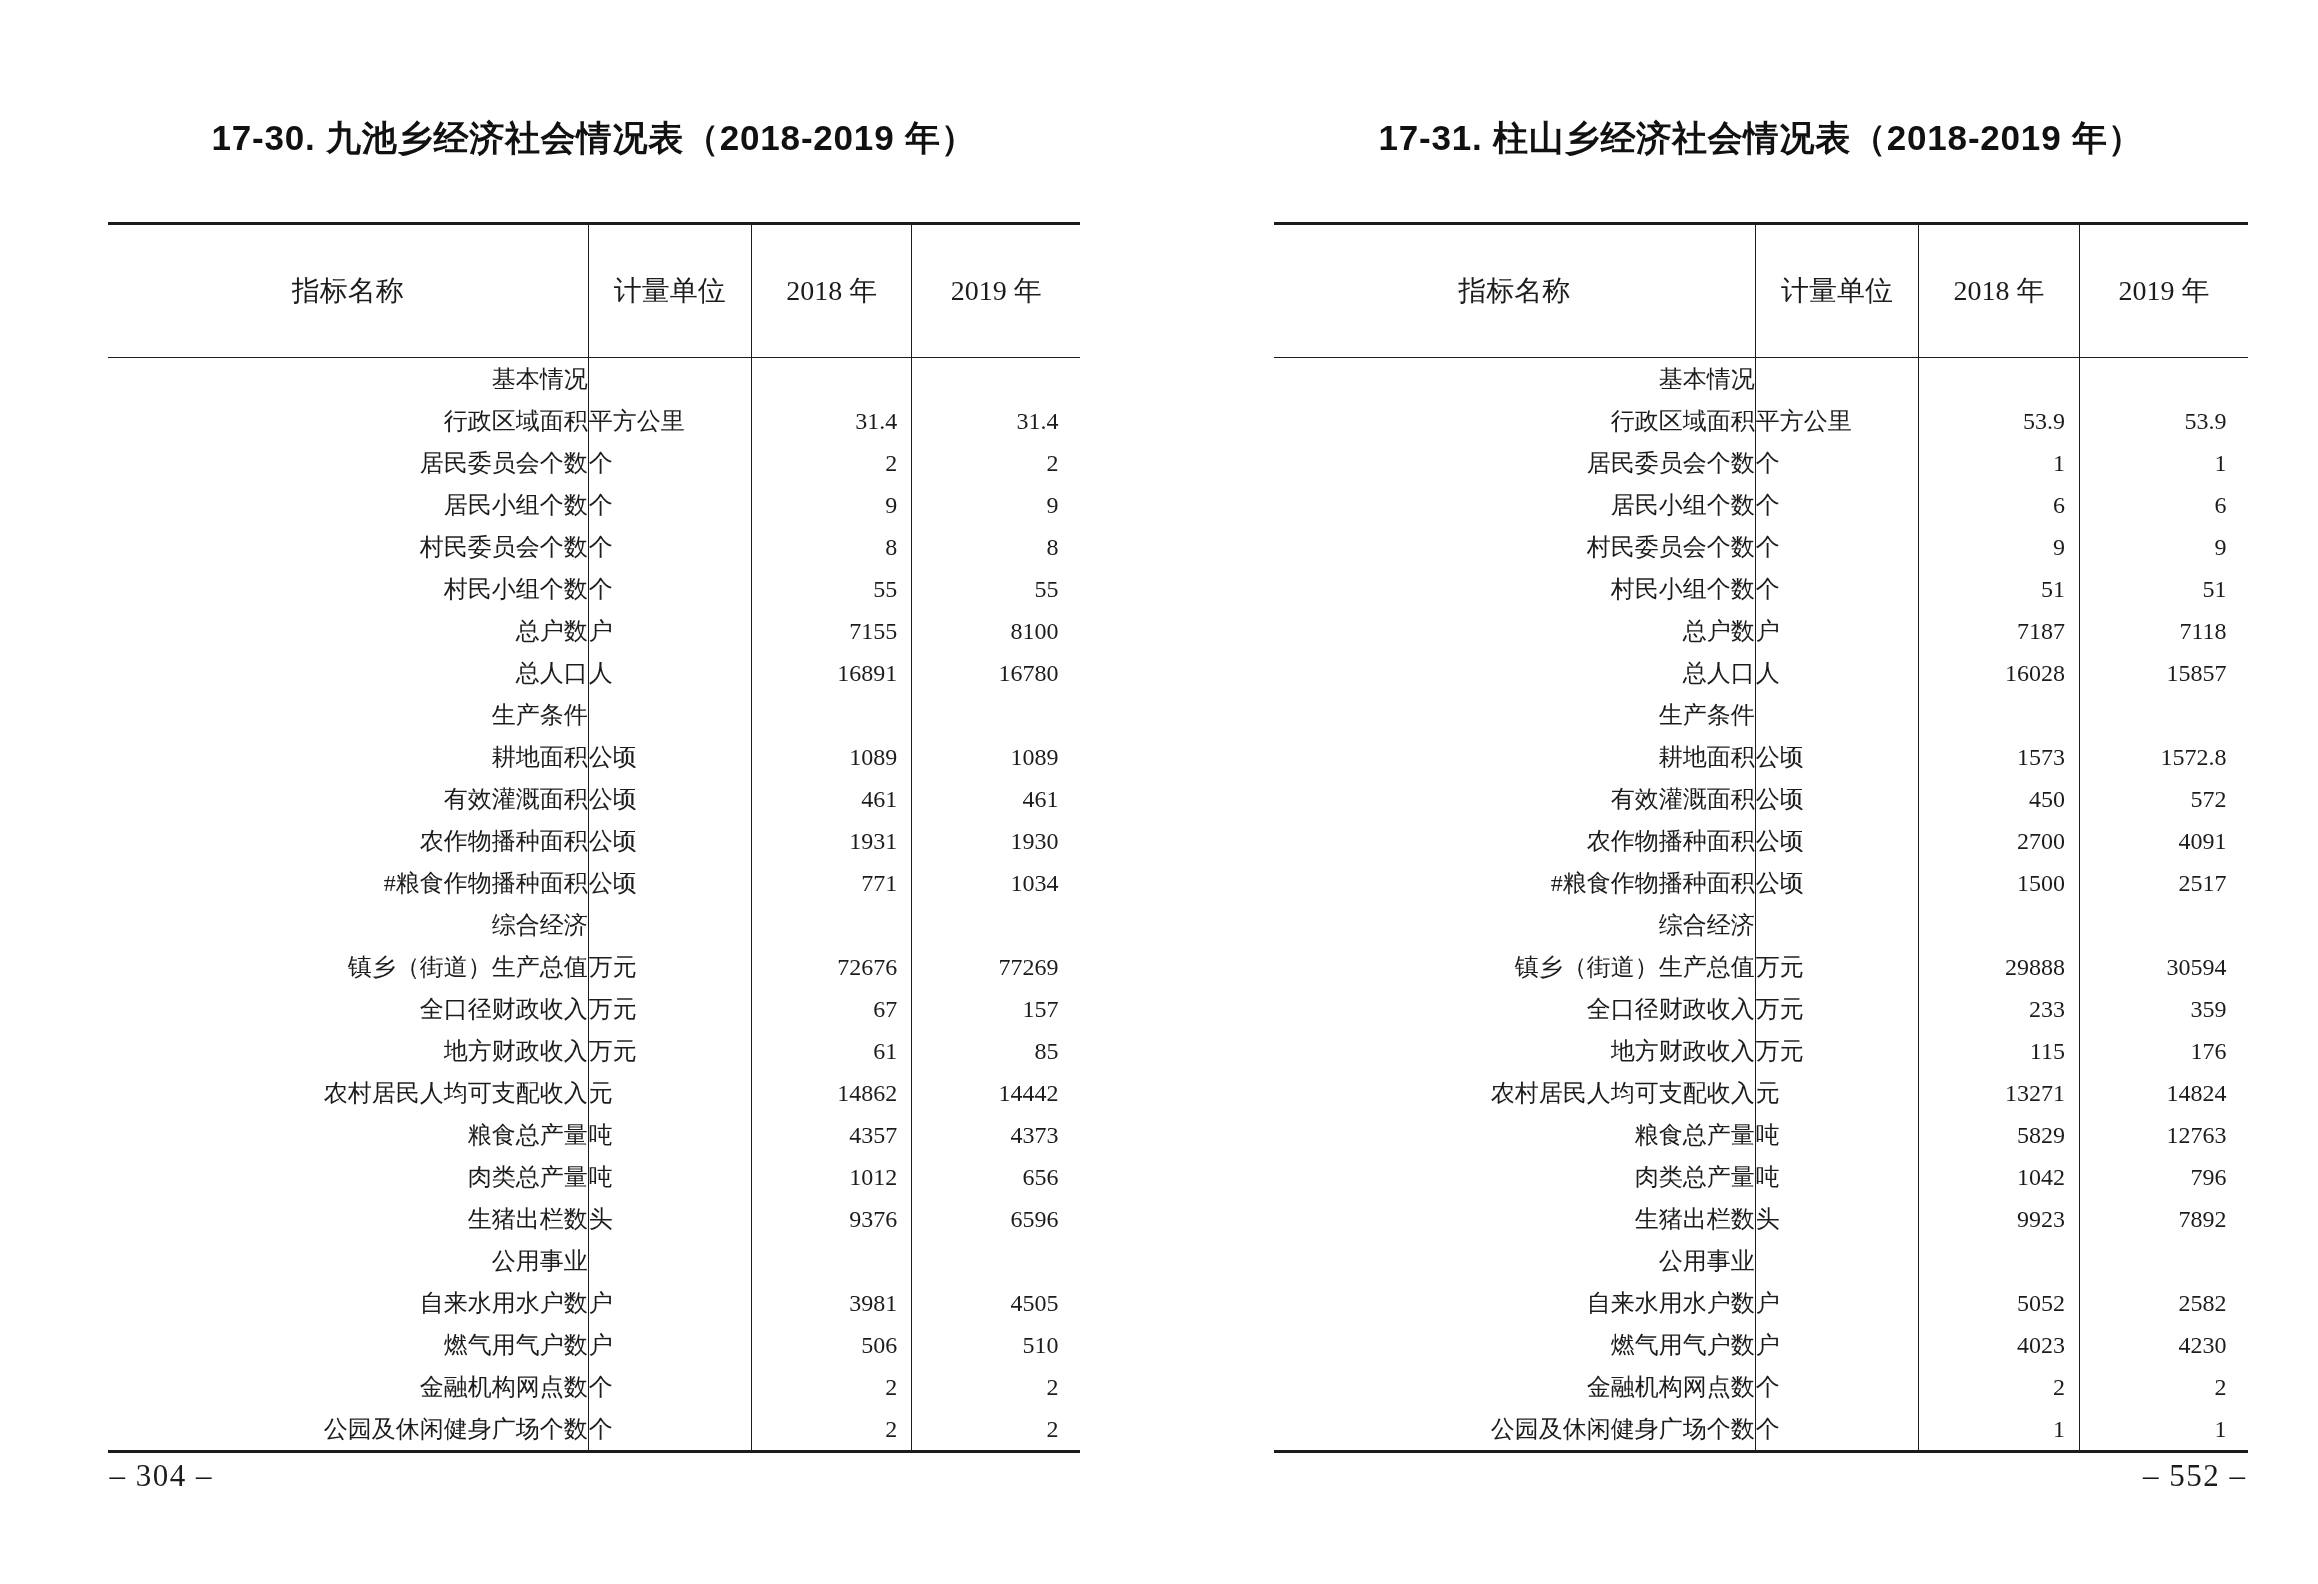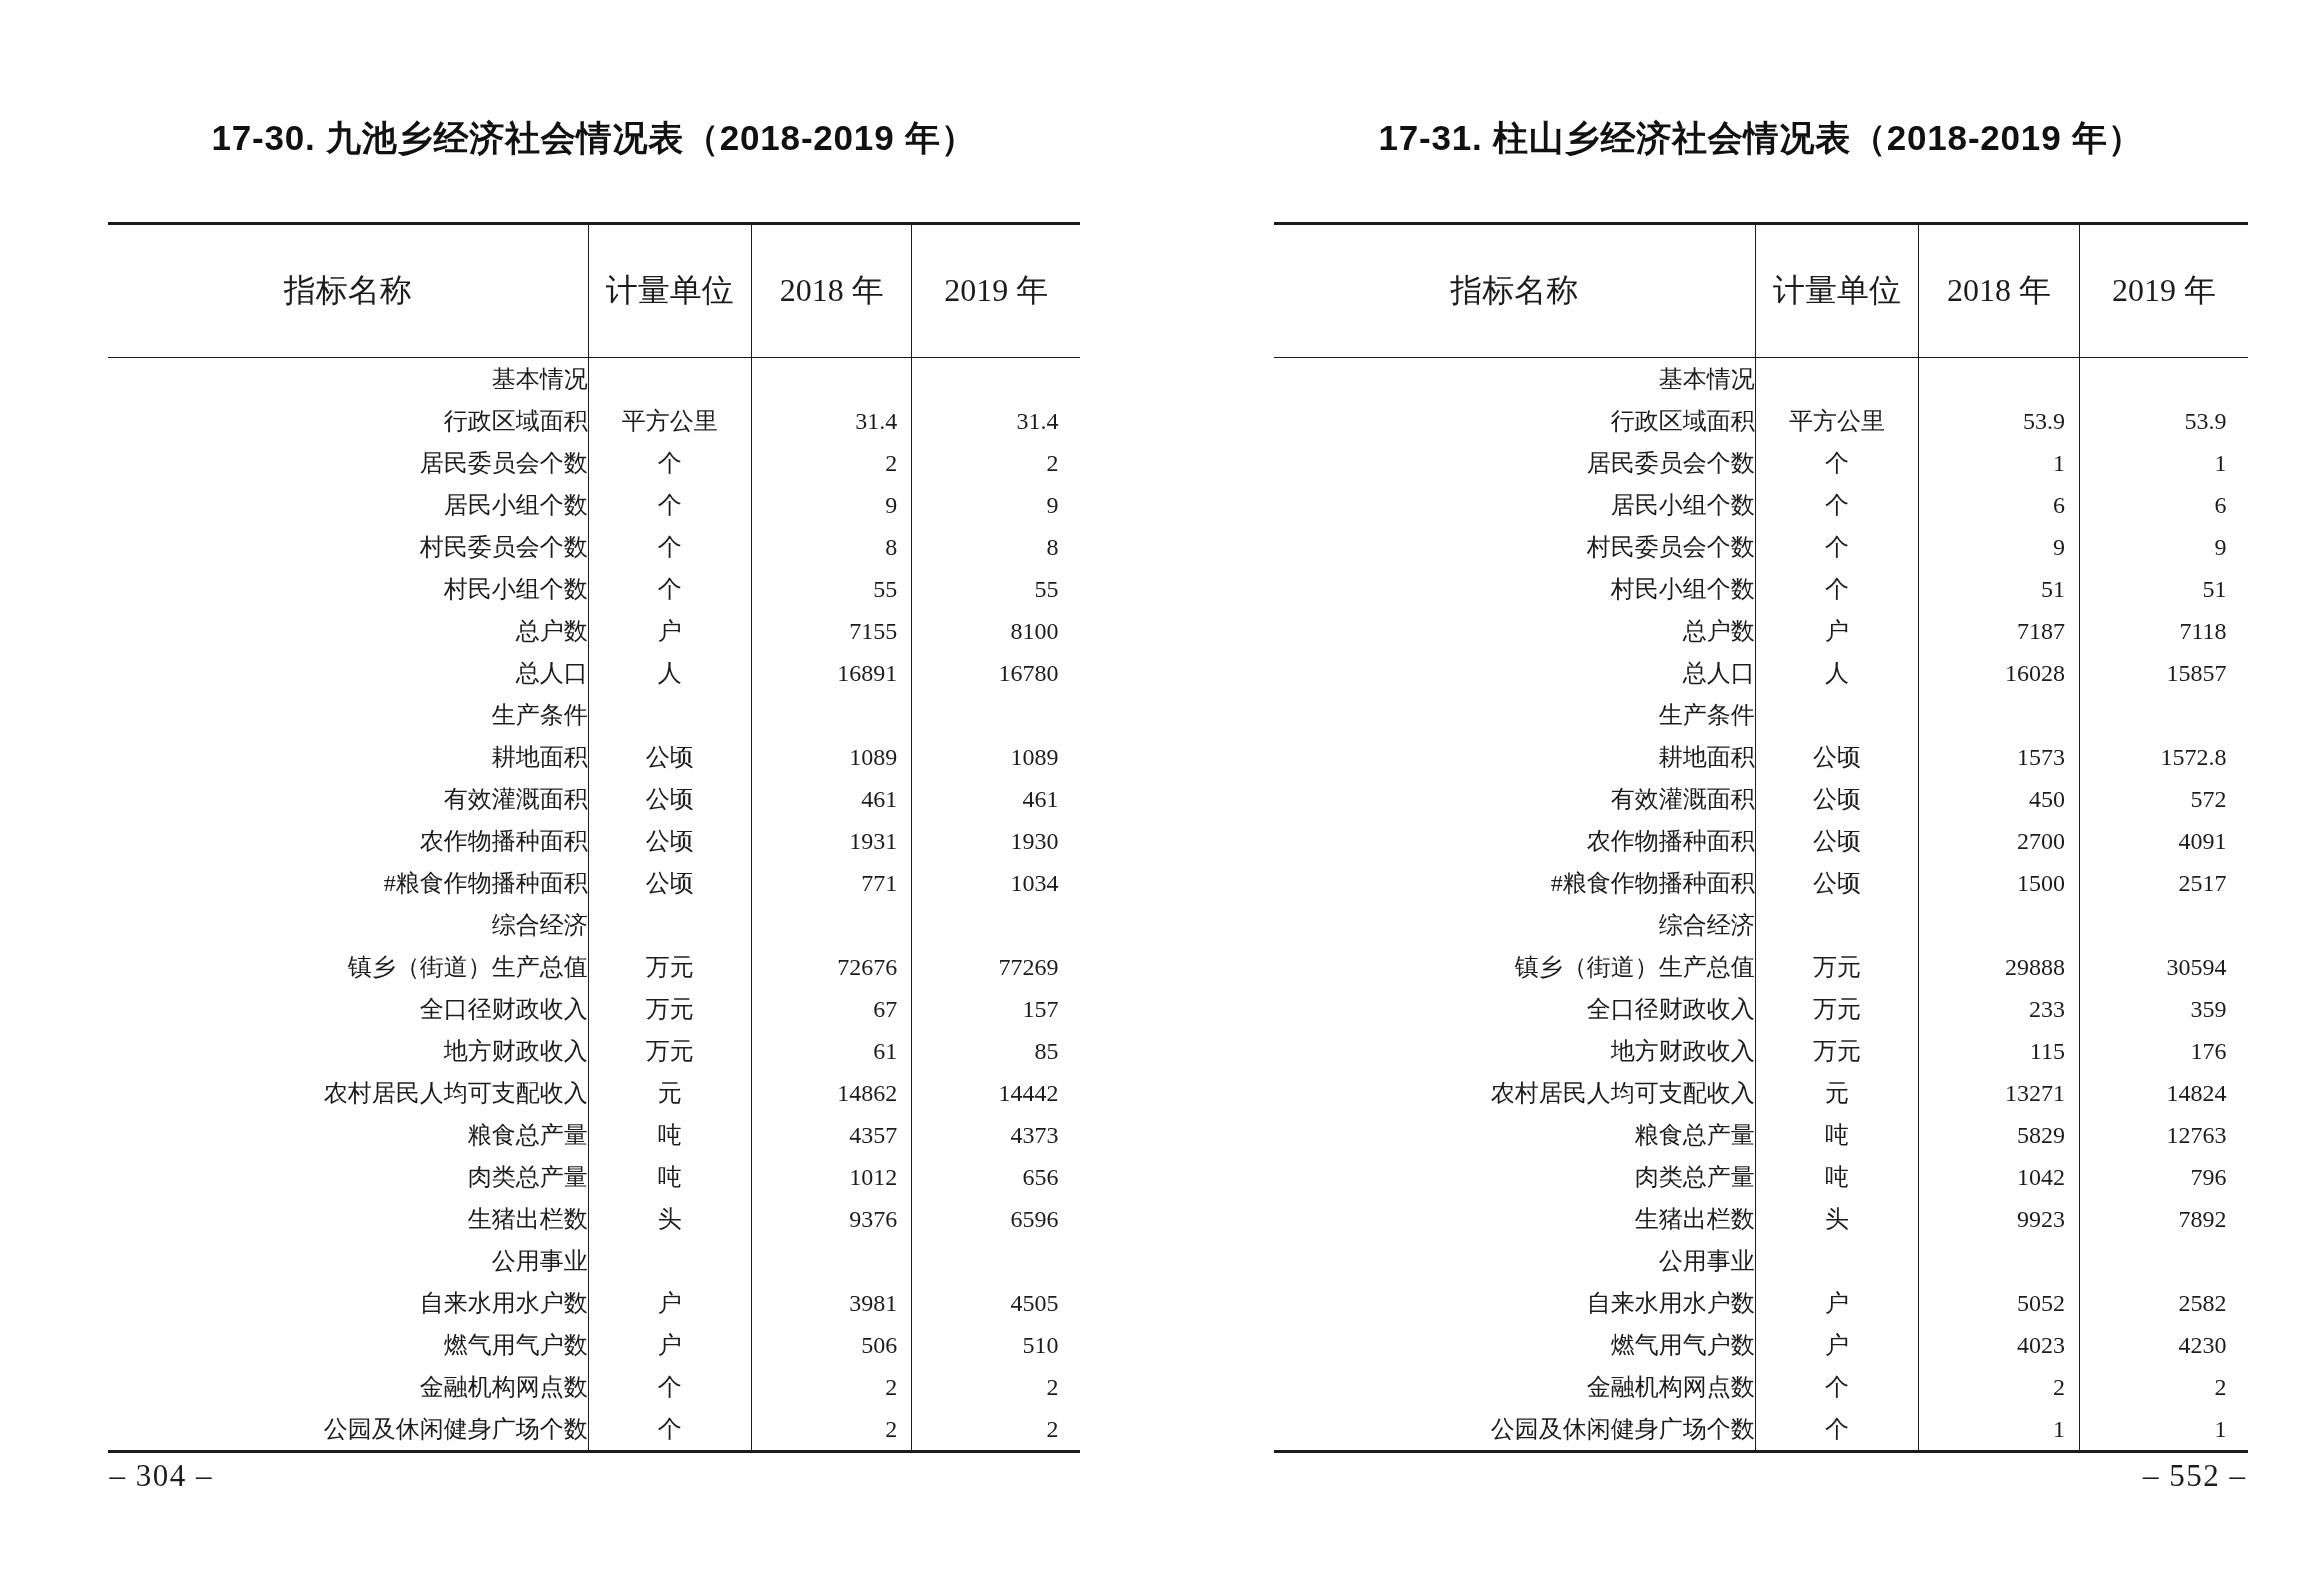--- a/index.html
+++ b/index.html
@@ -25,35 +25,35 @@
     position:absolute;top:222px;left:0;width:100%;
     border-collapse:collapse;table-layout:fixed;
     border-top:3.1px solid #1c1c1c;
     border-bottom:3.8px solid #1c1c1c;
   }
   col.c-name{width:49.4%;}
   col.c-unit{width:16.8%;}
   col.c-y18{width:16.5%;}
   col.c-y19{width:17.3%;}
   .stat-table th{
-    height:132px;font-weight:normal;font-size:32px;
+    height:132px;font-weight:normal;font-size:28px;
     text-align:center;vertical-align:middle;
     border-bottom:1.5px solid #1c1c1c;
     padding:0;
   }
   .stat-table th.sep, .stat-table td.sep{border-right:1.5px solid #1c1c1c;}
   .stat-table td{
     height:42px;font-size:24px;line-height:1;
     vertical-align:middle;padding:0;
     overflow:hidden;white-space:nowrap;
   }
   td.label{text-align:right;padding-left:37px;}
   tr.section td.label{padding-left:15.4px;}
   tr.sub td.label{padding-left:63px;}
-  td.unit{text-align:center;margin-left:48px;}
+  td.unit{margin-left:48px;}
   td.val{text-align:right;padding-right:14px;}
   td.val.last{padding-right:21.5px;}
   .page-number{
     position:absolute;top:1458px;font-size:31px;
     letter-spacing:1.5px;color:#1c1c1c;white-space:nowrap;
   }
   .half.left .page-number{left:1.5px;}
   .half.right .page-number{right:1.5px;}
 </style>
 </head>

